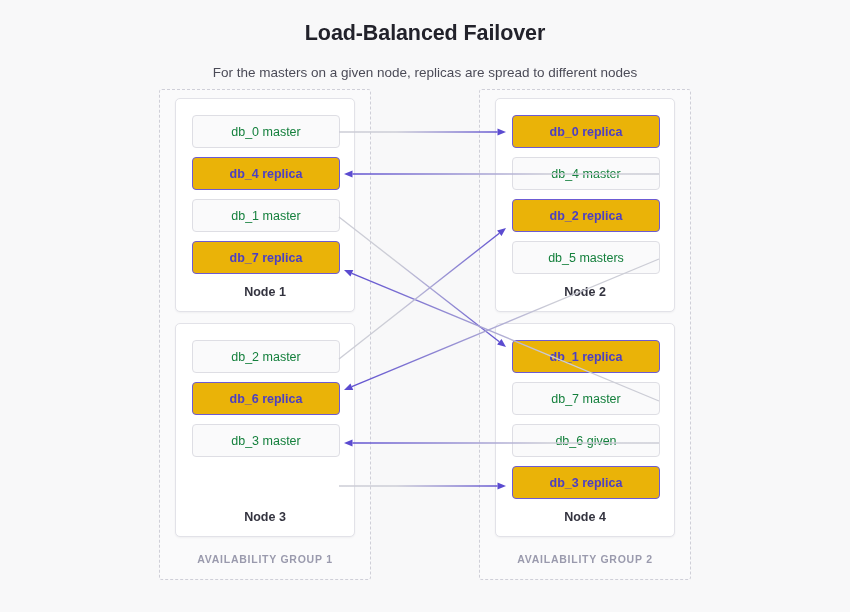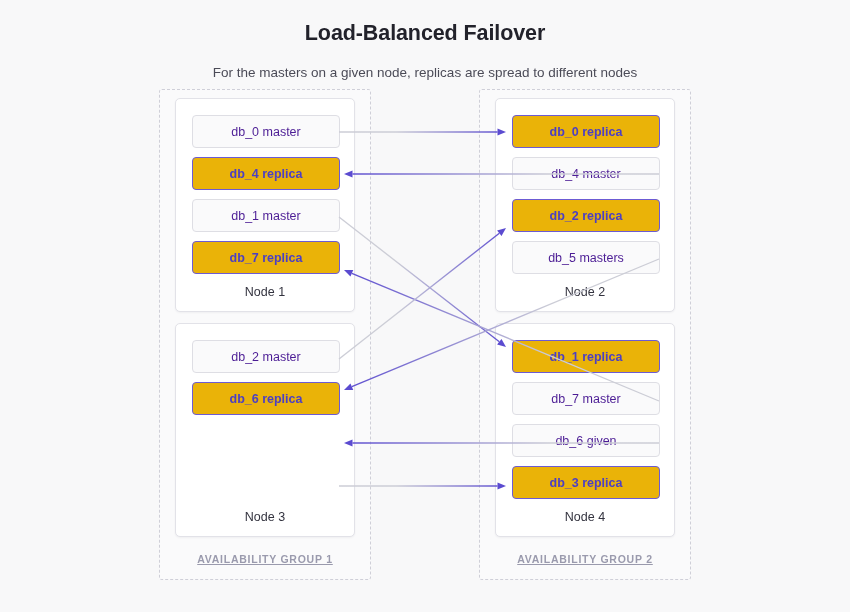--- a/index.html
+++ b/index.html
@@ -59,21 +59,20 @@
   .group-label {
     position: absolute;
     left: 0;
     width: 100%;
     bottom: 14px;
     text-align: center;
     font-size: 10.5px;
     font-weight: bold;
     letter-spacing: 0.75px;
     color: #9a9aad;
-    text-decoration: underline;
   }
 
   
   .node {
     position: absolute;
     width: 180px;
     background: #ffffff;
     border: 1px solid #e2e2e8;
     border-radius: 5px;
     box-sizing: border-box;
@@ -95,37 +94,37 @@
     line-height: 33px;
     margin-bottom: 9px;
     border-radius: 4px;
     text-align: center;
     font-size: 12.5px;
     box-sizing: border-box;
   }
   .db.master {
     background: #fafafb;
     border: 1px solid #dedee4;
-    color: #4c1d95;
+    color: #15803d;
     font-weight: normal;
   }
   .db.replica {
     background: #eab308;
     border: 1.6px solid #6c5bd4;
     color: #4b3fc4;
     font-weight: bold;
   }
   .node-label {
     position: absolute;
     left: 0;
     width: 100%;
     bottom: 12px;
     text-align: center;
     font-size: 12.5px;
-    font-weight: normal;
+    font-weight: bold;
     color: #33333f;
   }
 
   
   #arrow-layer {
     position: absolute;
     left: 0;
     top: 0;
     width: 850px;
     height: 612px;
@@ -166,20 +165,21 @@
       <div class="db replica">db_2 replica</div>
       <div class="db master">db_5 masters</div>
     </div>
     <div class="node-label">Node 2</div>
   </div>
 
   <div class="node" id="node-3">
     <div class="db-list">
       <div class="db master">db_2 master</div>
       <div class="db replica">db_6 replica</div>
+      <div class="db master">db_3 master</div>
     </div>
     <div class="node-label">Node 3</div>
   </div>
 
   <div class="node" id="node-4">
     <div class="db-list">
       <div class="db replica">db_1 replica</div>
       <div class="db master">db_7 master</div>
       <div class="db master">db_6 given</div>
       <div class="db replica">db_3 replica</div>

